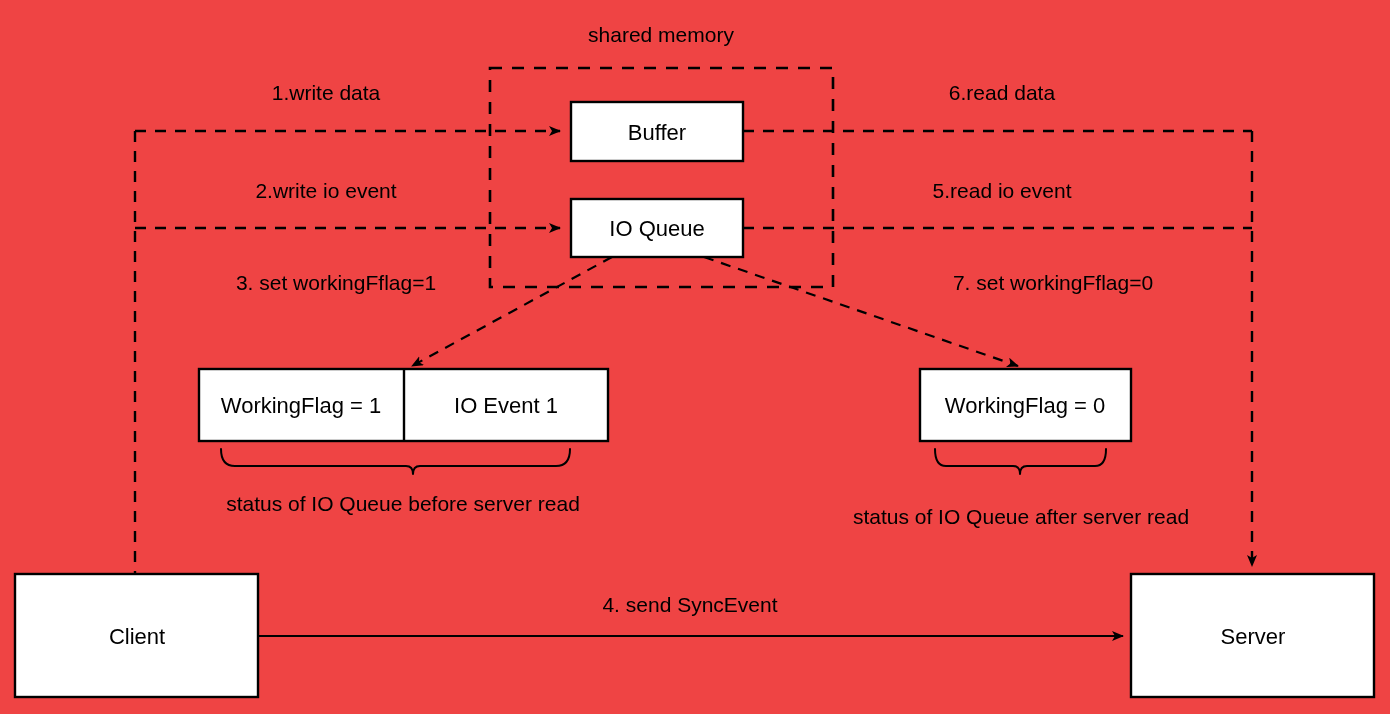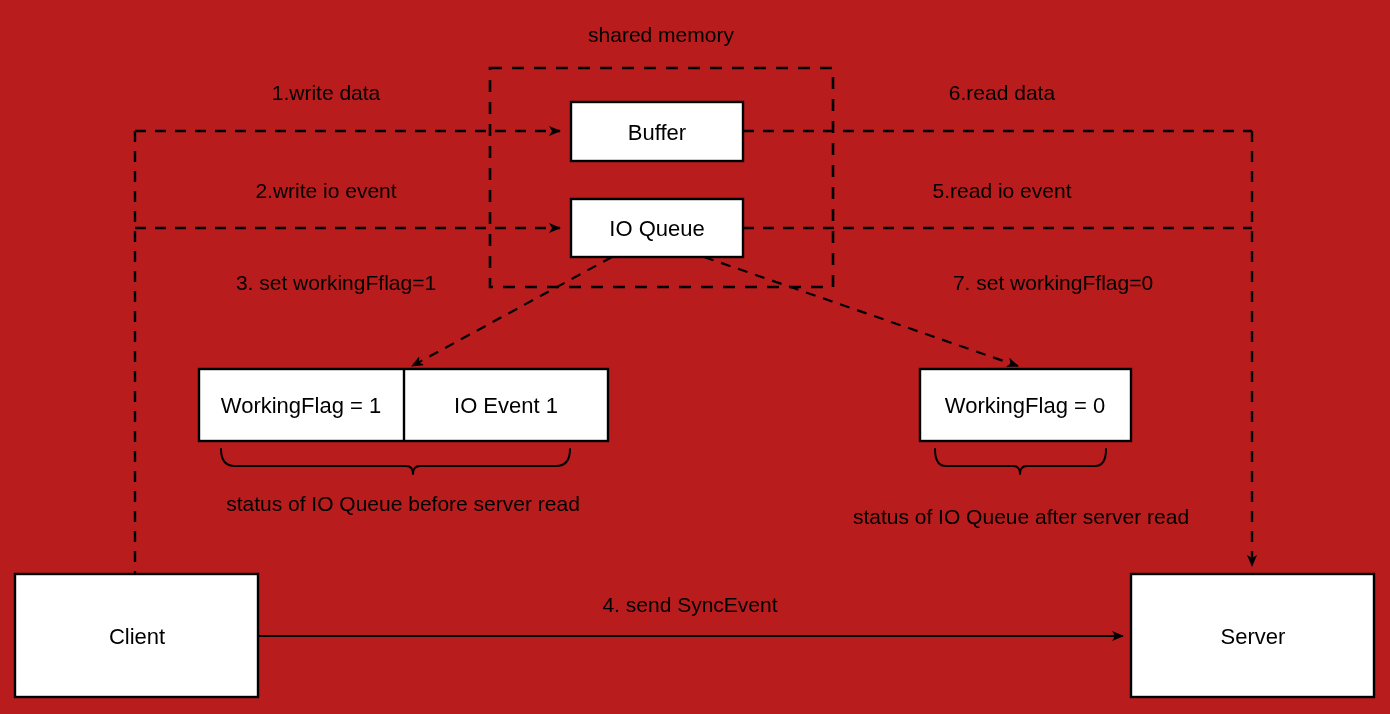--- a/index.html
+++ b/index.html
@@ -4,21 +4,21 @@
 <style>
   html, body {
     margin: 0;
     padding: 0;
     background: #ffffff;
   }
   #canvas-wrap {
     position: relative;
     width: 1390px;
     height: 714px;
-    background: #b91c1c;
+    background: #ef4444;
     overflow: hidden;
     font-family: "Liberation Sans", sans-serif;
   }
   svg#diagram {
     display: block;
     width: 1390px;
     height: 714px;
   }
   .box-fill {
     fill: #ffffff;

